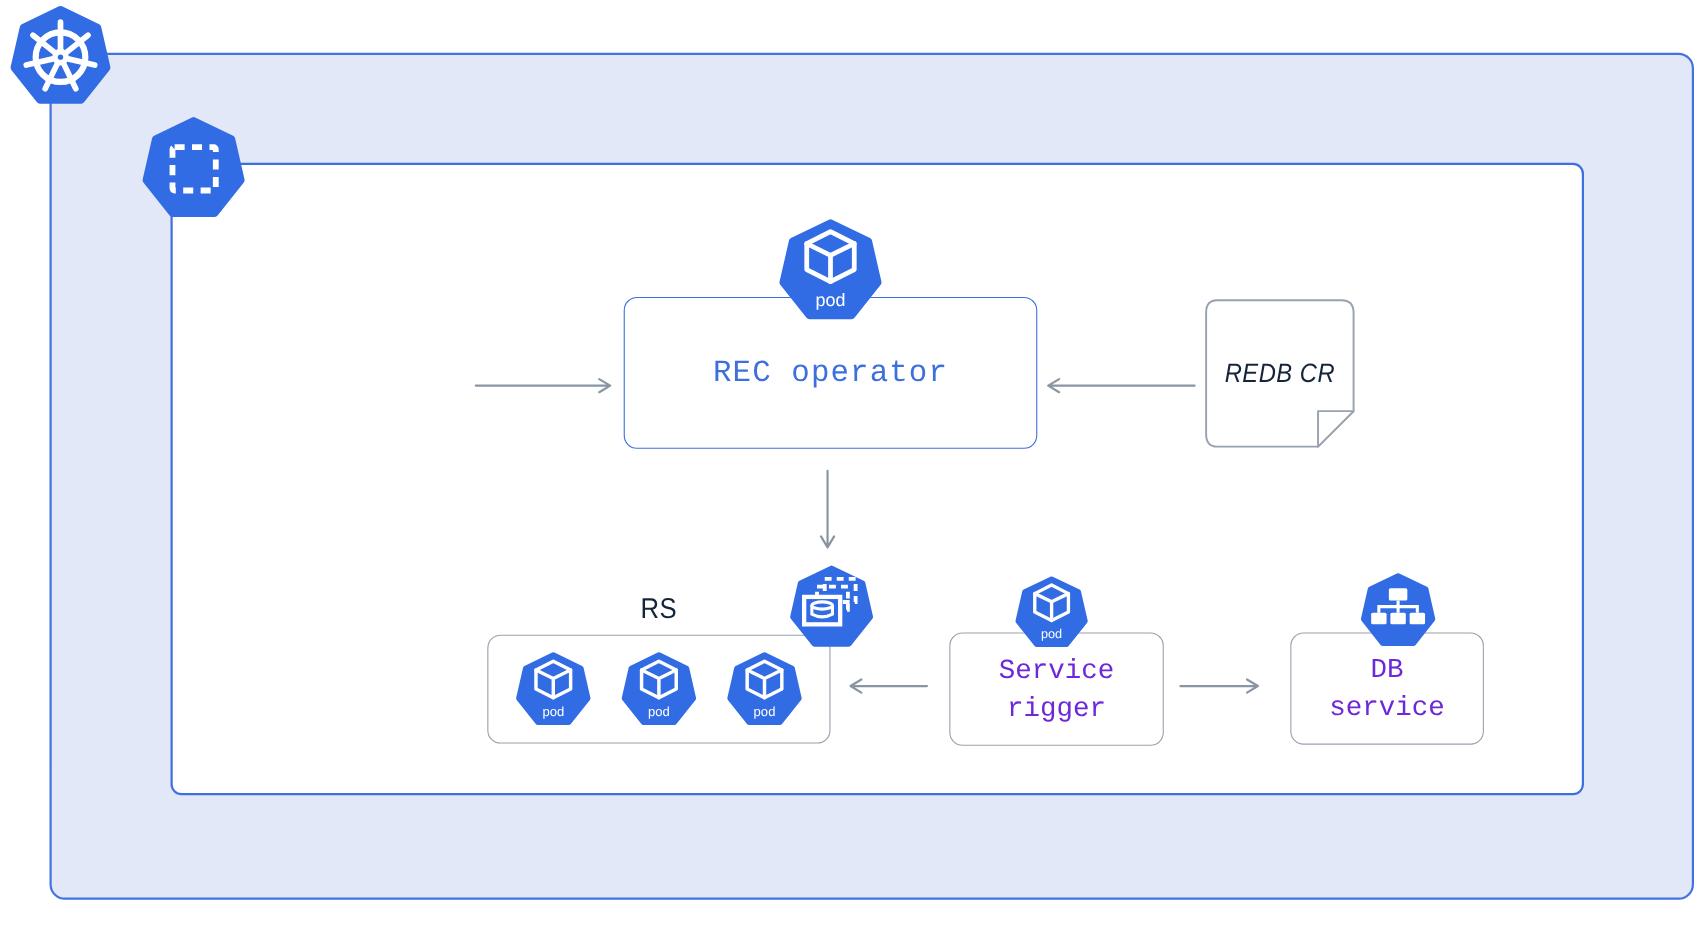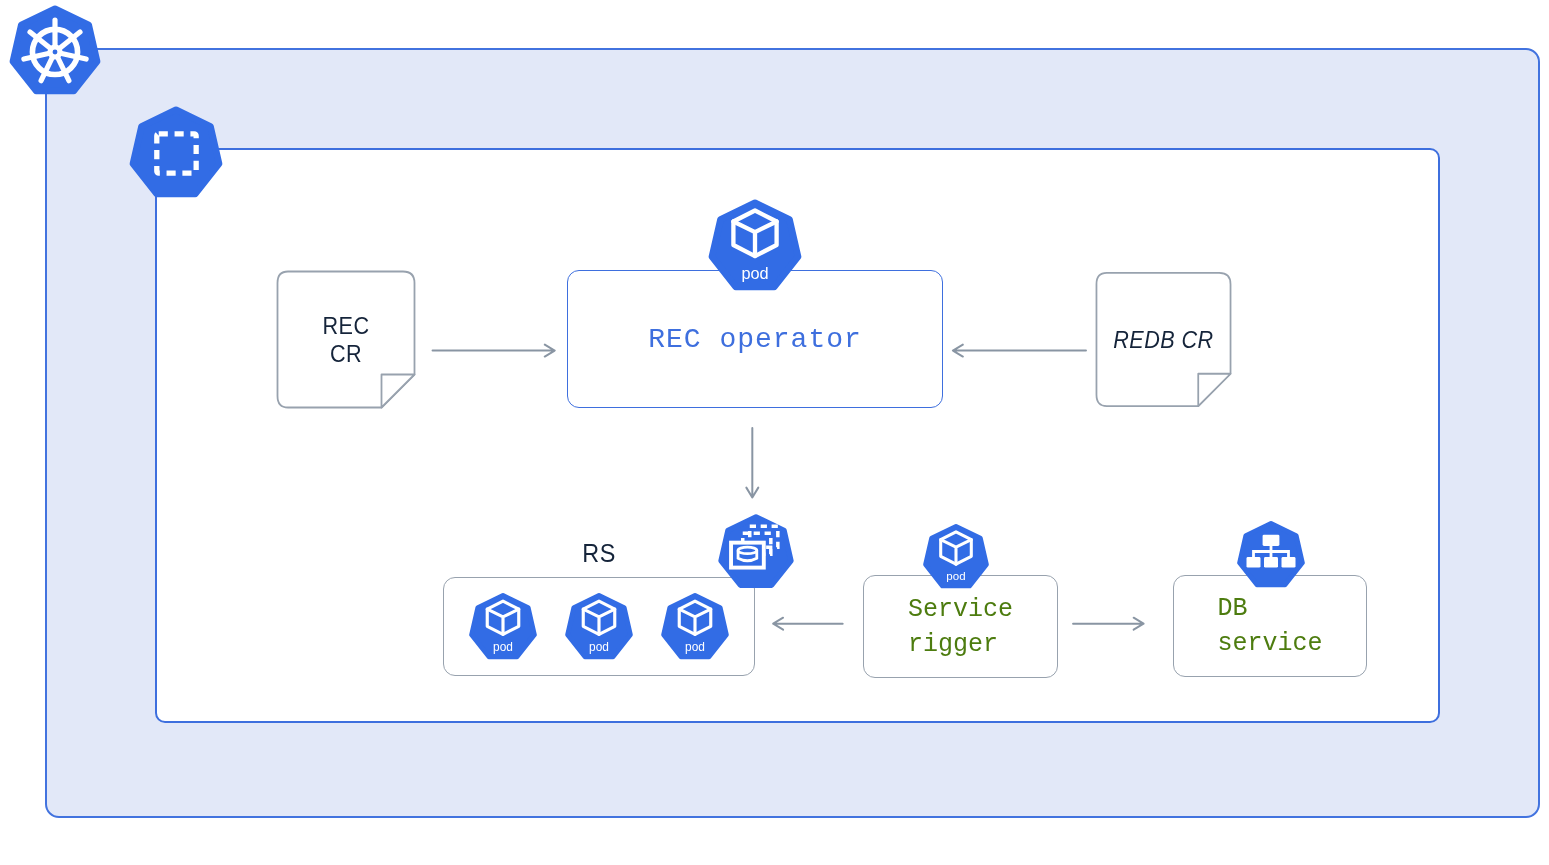--- a/index.html
+++ b/index.html
@@ -24,32 +24,32 @@
   .doc svg.doc-shape { position:absolute; inset:0; width:100%; height:100%; }
   .doc .doc-label { position:absolute; inset:0; display:flex; flex-direction:column;
                     align-items:center; justify-content:center; }
 
   
   .condensed { font-family:"Liberation Sans", sans-serif; font-weight:500; color:#15243A;
                transform:scaleX(0.9); transform-origin:center; letter-spacing:0.5px; }
   .doc-text { font-size:24px; line-height:28px; text-align:center; }
   .mono { font-family:"Liberation Mono","DejaVu Sans Mono",monospace; }
   .op-text { font-size:28px; color:#3E6FDE; letter-spacing:1px; }
-  .box-text { font-size:25px; line-height:35px; color:#4d7c0f; text-align:left; }
+  .box-text { font-size:25px; line-height:35px; color:#6d28d9; text-align:center; }
   .rs-title { position:absolute; left:286px; top:388px; width:312px; height:30px;
               font-size:26px; text-align:center; }
 
   
   #rec-cr       { left:119px; top:120px; width:140px; height:139px; }
   #rec-operator { left:410px; top:120px; width:376px; height:138px; }
   #redb-cr      { left:938px; top:120px; width:137px; height:139px;font-style:italic; }
   #rs-box       { left:286px; top:427px; width:312px; height:99px;
                   flex-direction:row; gap:26px; justify-content:center; }
   #sr-box       { left:706px; top:425px; width:195px; height:103px; }
-  #db-box       { left:1016px; top:425px; width:194px; height:102px; }
+  #db-box       { left:1016px; top:425px; width:176px; height:102px; }
 
   
   .icon { position:absolute; display:block; }
   #op-pod-icon  { left:550px; top:48px;  width:96px; height:96px; }
   #rs-icon      { left:560px; top:363px; width:78px; height:78px; }
   #sr-pod-icon  { left:765px; top:373px; width:68px; height:68px; }
   #svc-icon     { left:1079px; top:370px; width:70px; height:70px; }
   #ns-icon      { left:81px;  top:55px;  width:96px; height:96px; }
   #k8s-logo     { left:8px;   top:4px;   width:94px; height:94px; }
   .pod-small    { position:relative; width:70px; height:70px; }
@@ -65,30 +65,20 @@
 </style>
 </head>
 <body>
 
 <div class="canvas">
 
   <div class="cluster">
 
     <div class="namespace">
 
-      <div class="doc" id="rec-cr">
-        <svg class="doc-shape" viewBox="0 0 140 139">
-          <path d="M12 1.5 H127 Q138.5 1.5 138.5 13 V104.5 L105.5 137.5 H12 Q1.5 137.5 1.5 126 V13 Q1.5 1.5 12 1.5 Z" fill="#fff" stroke="#98A2AE" stroke-width="1.8"></path>
-          <path d="M138.5 104.5 L105.5 104.5 L105.5 137.5 Z" fill="#fff" stroke="#98A2AE" stroke-width="1.8" stroke-linejoin="round"></path>
-        </svg>
-        <div class="doc-label condensed doc-text">
-          <span>REC</span>
-          <span>CR</span>
-        </div>
-      </div>
 
       <div class="blue-box" id="rec-operator">
         <span class="mono op-text">REC operator</span>
       </div>
 
       <div class="doc" id="redb-cr">
         <svg class="doc-shape" viewBox="0 0 140 139">
           <path d="M12 1.5 H127 Q138.5 1.5 138.5 13 V104.5 L105.5 137.5 H12 Q1.5 137.5 1.5 126 V13 Q1.5 1.5 12 1.5 Z" fill="#fff" stroke="#98A2AE" stroke-width="1.8"></path>
           <path d="M138.5 104.5 L105.5 104.5 L105.5 137.5 Z" fill="#fff" stroke="#98A2AE" stroke-width="1.8" stroke-linejoin="round"></path>
         </svg>

